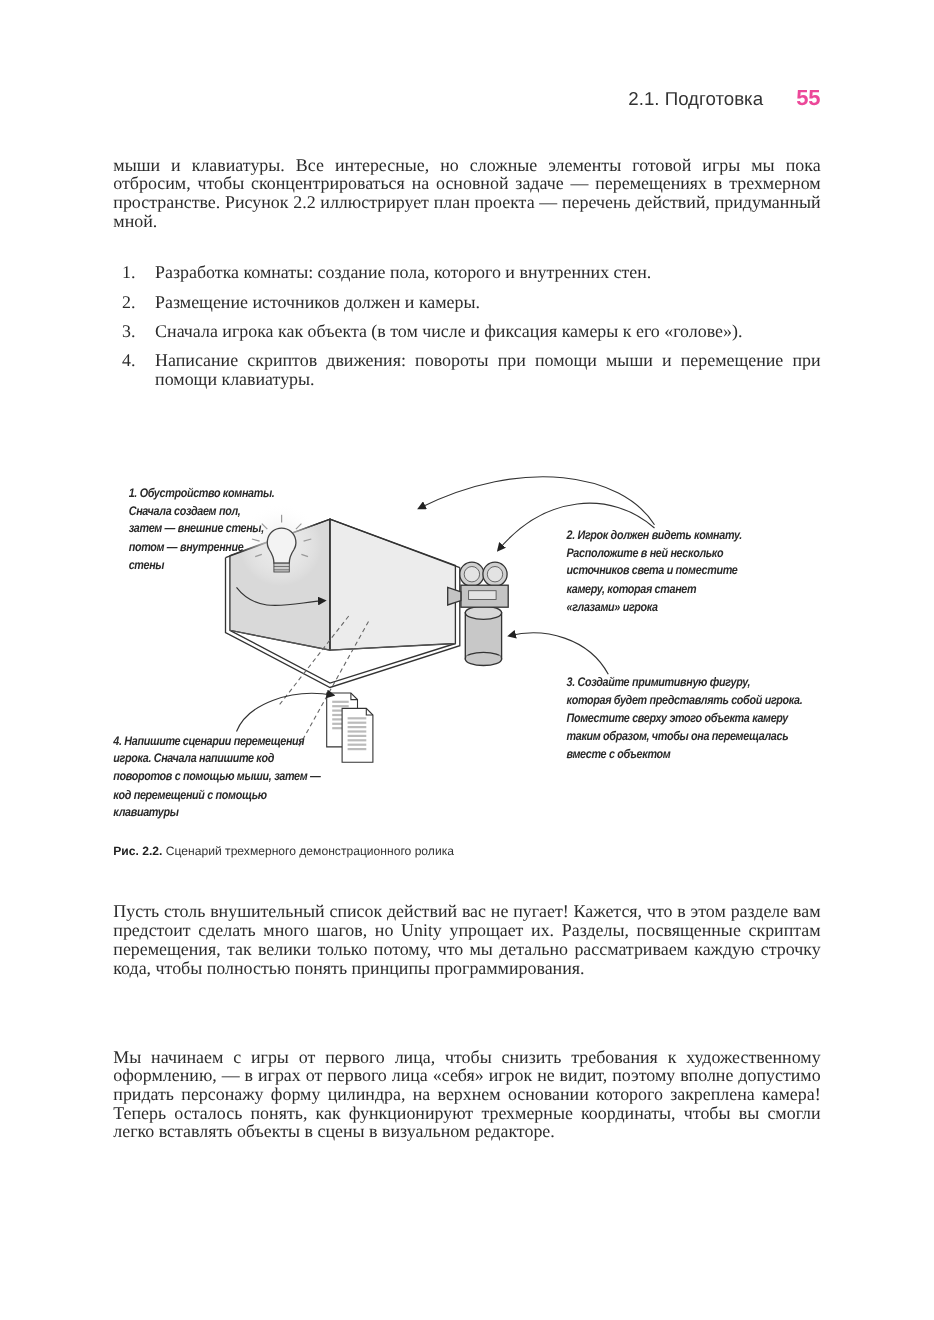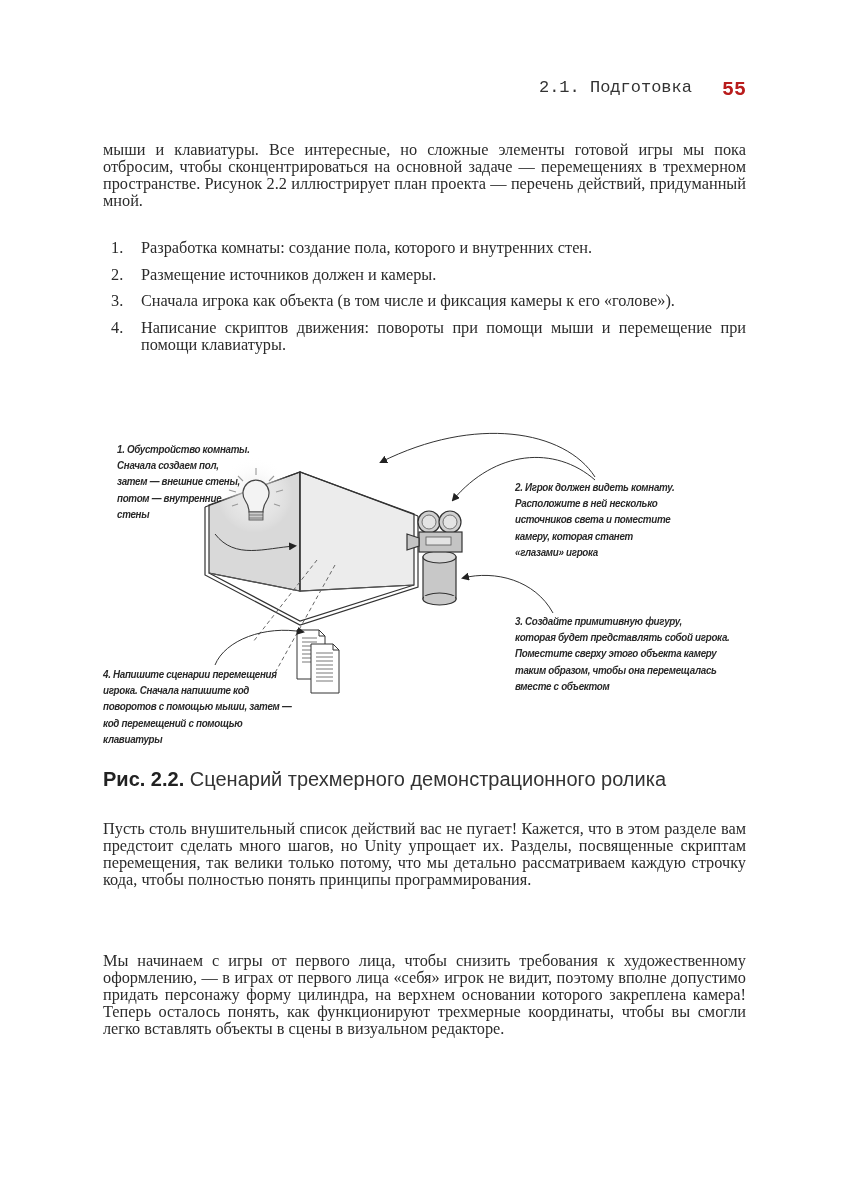--- a/index.html
+++ b/index.html
@@ -1,41 +1,41 @@
 <!DOCTYPE html>
 <html><head>
 <meta charset="utf-8">
 <style>
   html, body { margin: 0; padding: 0; background: #ffffff; }
   body { width: 849px; height: 1200px; position: relative; overflow: hidden; color: #2b2b2b; }
   .page { position: absolute; left: 0; top: 0; width: 849px; height: 1200px; }
 
-  .running-head { position: absolute; top: 78px; right: 103px; display: flex; align-items: flex-start; gap: 30px;
-    font-family: Liberation Mono, monospace; }
+  .running-head { position: absolute; top: 78px; right: 103px; display: flex; align-items: center; gap: 30px;
+    font-family: Liberation Sans, sans-serif; }
   .running-head .section { font-size: 17px; color: #333; }
-  .running-head .pgnum { font-size: 20px; font-weight: bold; color: #b91c1c; }
+  .running-head .pgnum { font-size: 20px; font-weight: bold; color: #ec4899; }
 
   .serif { font-family: "Liberation Serif", serif; font-size: 16.3px; line-height: 17px; color: #2b2b2b; text-align: justify; }
   .para { position: absolute; left: 103px; width: 643px; margin: 0; }
   .para-1 { top: 141px; }
   .list { position: absolute; left: 103px; width: 643px; top: 239px; margin: 0; padding: 0; list-style: none; }
   .list li { display: flex; margin-bottom: 9.5px; }
   .list .num { width: 38px; flex: none; padding-left: 8px; box-sizing: border-box; }
   .list .txt { flex: 1; text-align: justify; }
 
   .figure { position: absolute; left: 95px; top: 410px; width: 660px; height: 350px; font-style: italic; }
   .figure svg { position: absolute; left: 0; top: 0; }
   .callout { position: absolute; font-family: "Liberation Sans", sans-serif; font-weight: bold; font-size: 11.4px;
     line-height: 16.2px; color: #2a2a2a; letter-spacing: -0.35px; transform: scaleX(0.86); transform-origin: left top; white-space: nowrap; }
   .c1 { left: 22px; top: 31px; }
   .c2 { left: 420px; top: 69px; }
   .c3 { left: 420px; top: 203px; }
   .c4 { left: 8px; top: 256px; }
 
-  .caption { position: absolute; left: 103px; top: 768px; font-family: "Liberation Sans", sans-serif; font-size: 20px; color: #333; }
+  .caption { position: absolute; left: 103px; top: 768px; font-family: "Liberation Sans", sans-serif; font-size: 11px; color: #333; }
   .caption b { color: #222; }
 
   .para-2 { top: 820px; }
   .para-3 { top: 952px; }
   .para p { margin: 0; }
 </style>
 </head>
 <body>
 
 <div class="page">

